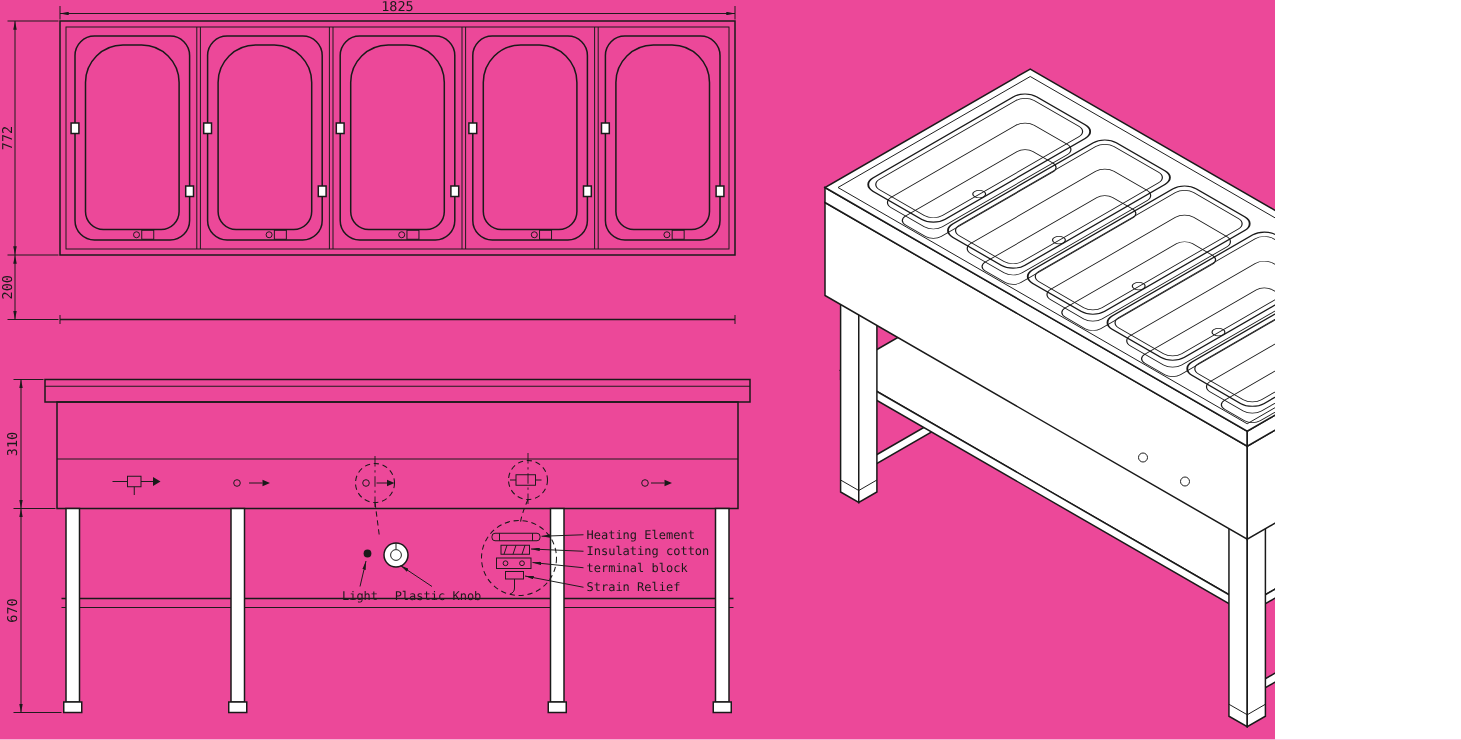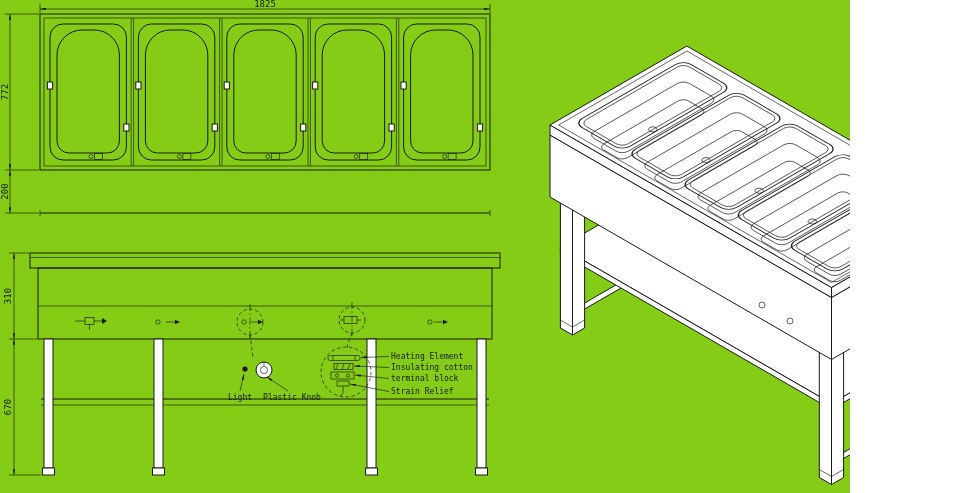--- a/index.html
+++ b/index.html
@@ -1,16 +1,16 @@
 <!DOCTYPE html>
 <html><head>
 <meta charset="utf-8">
 <style>
   html,body{margin:0;padding:0;background:#ffffff;}
-  .canvas{position:relative;width:850px;height:493px;background:#84cc16;overflow:hidden;}
+  .canvas{position:relative;width:850px;height:493px;background:#ec4899;overflow:hidden;}
   svg{display:block;}
   svg text{font-family:"DejaVu Sans Mono","Liberation Mono",monospace;fill:#1a1a1a;}
   .dim{font-size:9px;}
   .lbl{font-size:8px;}
   .ln{stroke:#1a1a1a;fill:none;stroke-width:1;}
   .thin{stroke:#1a1a1a;fill:none;stroke-width:0.65;}
   .wht{fill:#ffffff;stroke:#1a1a1a;stroke-width:1;}
   .solid{fill:#1a1a1a;stroke:none;}
   .dsh{stroke:#1a1a1a;fill:none;stroke-width:0.7;stroke-dasharray:3.5 2.5;}
   .cl{stroke:#1a1a1a;fill:none;stroke-width:0.6;stroke-dasharray:7 2.5 1.5 2.5;}

